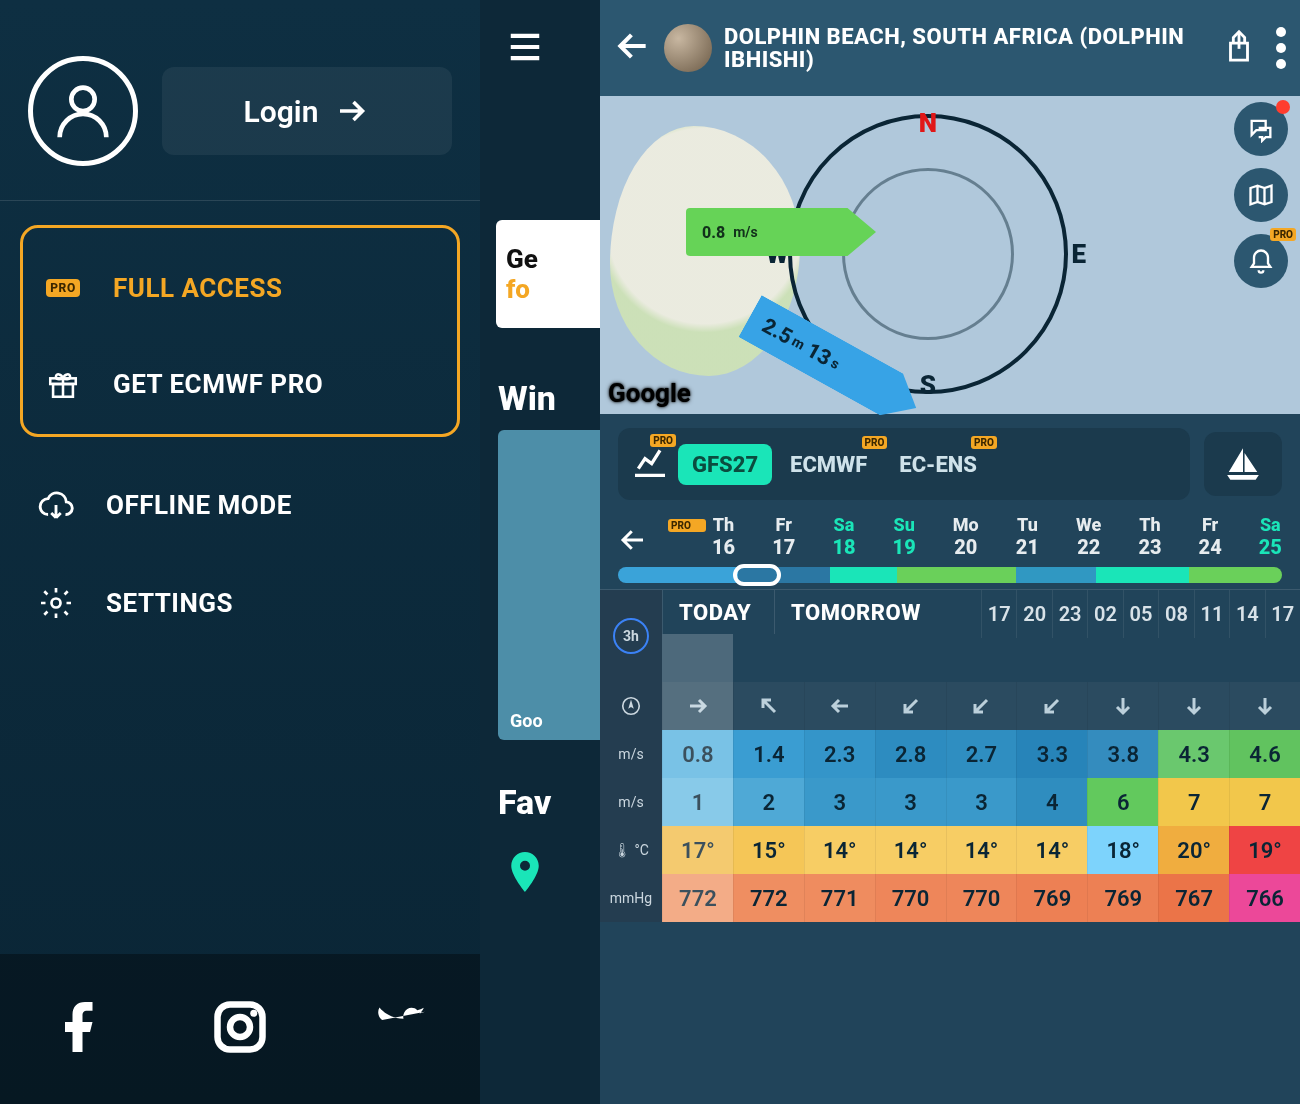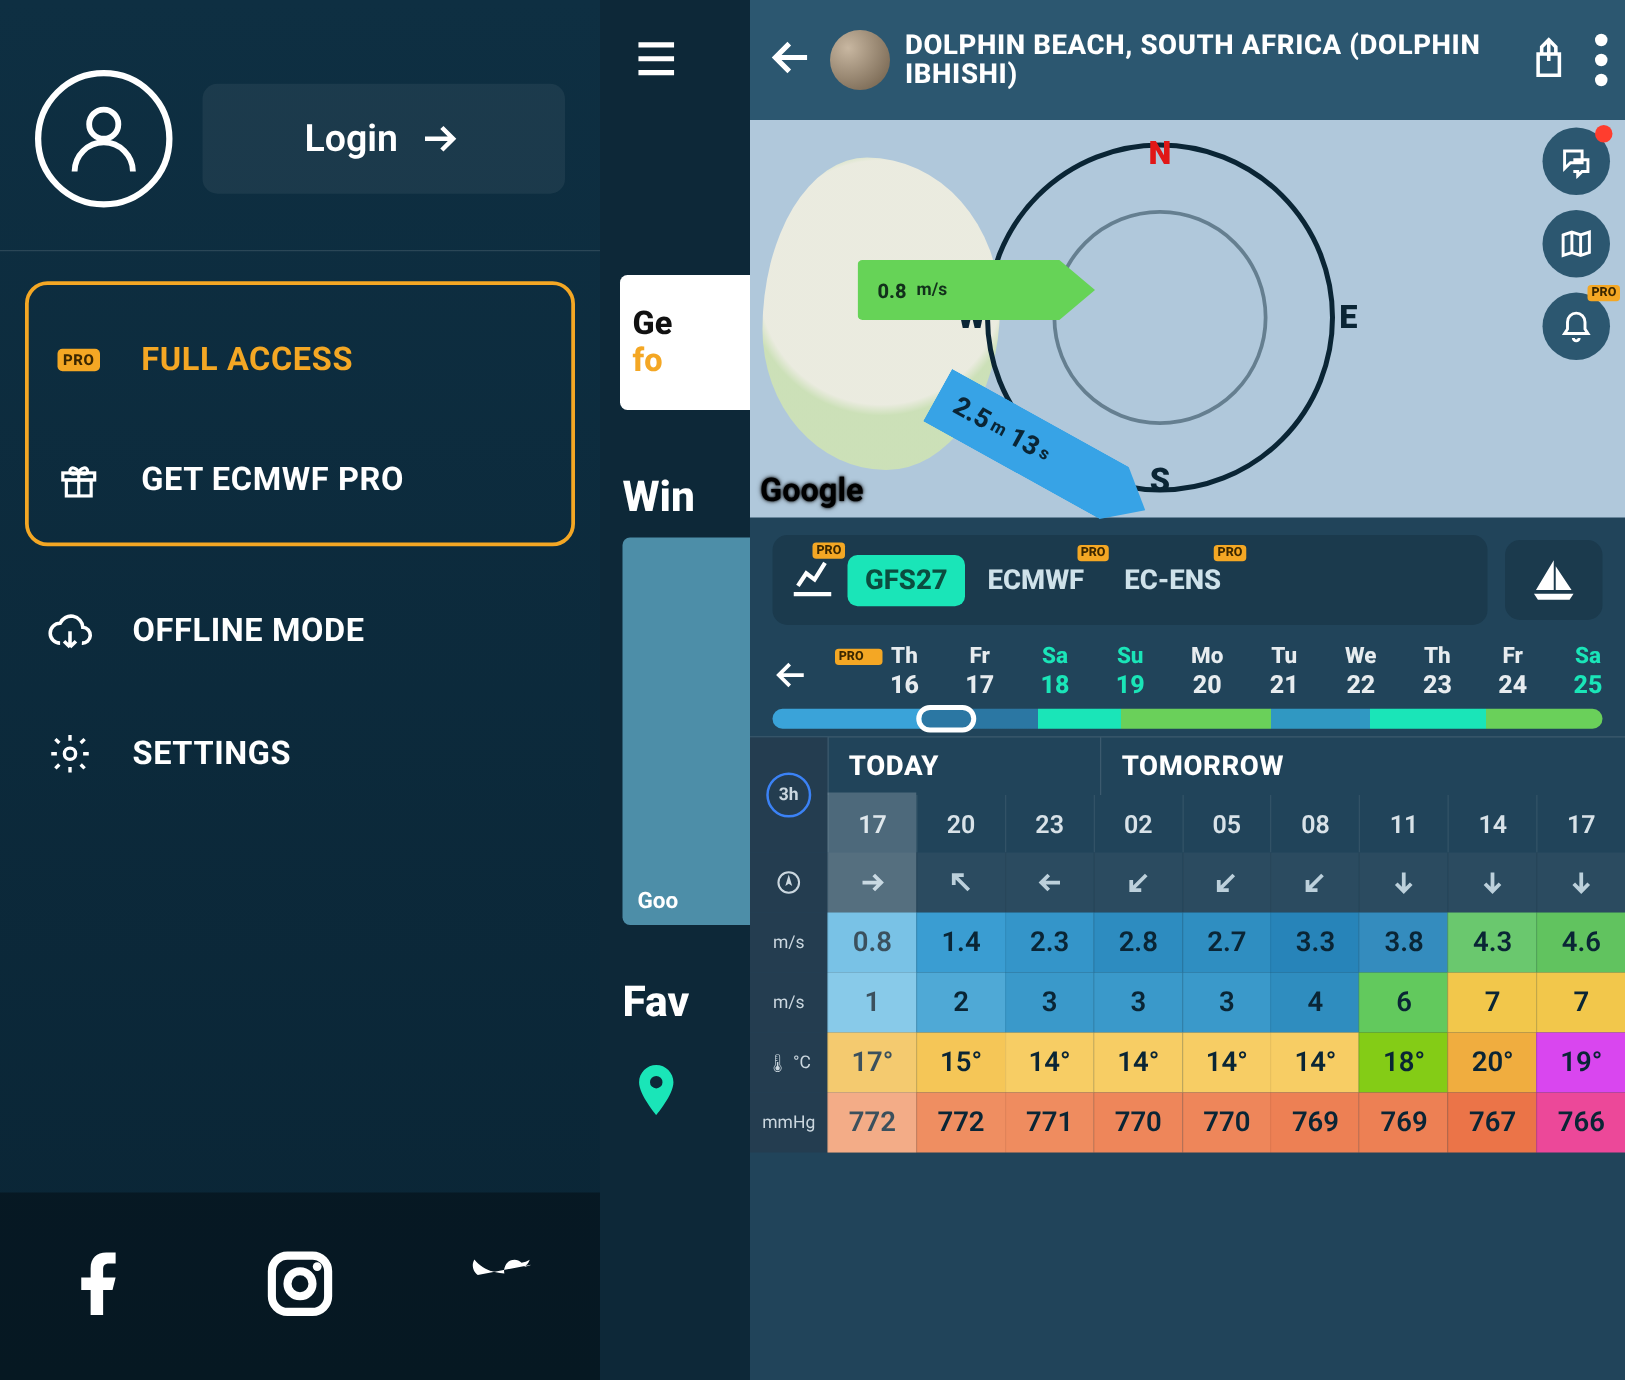--- a/index.html
+++ b/index.html
@@ -317,21 +317,21 @@
   </div>
   <div class="timeline">
       <div class="knob"></div>
     </div>
 
   <div class="tbl" style="position:relative;">
     <div class="tbl-head">
       <div class="sidecol first">
           <div class="badge3h">3h</div>
         </div>
-      <div style="flex:1;display:flex;flex-direction:column;">
+      <div style="flex:1;display:flex;flex-direction:row;">
         <div class="group-titles">
           <div class="gt" style="flex:3;">TODAY</div>
           <div class="gt" style="flex:6;">TOMORROW</div>
         </div>
         <div class="hours-row" id="hours-host">
             <div class="hr">17</div>
             <div class="hr">20</div>
             <div class="hr">23</div>
             <div class="hr">02</div>
             <div class="hr">05</div>
@@ -427,23 +427,23 @@
     </div>
     <div class="data-row">
       <div class="sidecol"><span>🌡</span>&nbsp;<span>°C</span></div>
       <div class="cells" id="temp-host">
           <div class="cell" style="background: rgb(242, 189, 75);">17°</div>
           <div class="cell" style="background: rgb(245, 198, 87);">15°</div>
           <div class="cell" style="background: rgb(247, 205, 100);">14°</div>
           <div class="cell" style="background: rgb(247, 205, 100);">14°</div>
           <div class="cell" style="background: rgb(247, 205, 100);">14°</div>
           <div class="cell" style="background: rgb(247, 205, 100);">14°</div>
-          <div class="cell" style="background: #84cc16;">18°</div>
+          <div class="cell" style="background: #7dd3fc;">18°</div>
           <div class="cell" style="background: rgb(240, 173, 63);">20°</div>
-          <div class="cell" style="background: #d946ef;">19°</div>
+          <div class="cell" style="background: #ef4444;">19°</div>
         </div>
     </div>
     <div class="data-row">
       <div class="sidecol">mmHg</div>
       <div class="cells" id="press-host">
           <div class="cell" style="background: rgb(241, 152, 105);">772</div>
           <div class="cell" style="background: rgb(239, 142, 97);">772</div>
           <div class="cell" style="background: rgb(239, 140, 95);">771</div>
           <div class="cell" style="background: rgb(238, 134, 90);">770</div>
           <div class="cell" style="background: rgb(238, 134, 90);">770</div>

